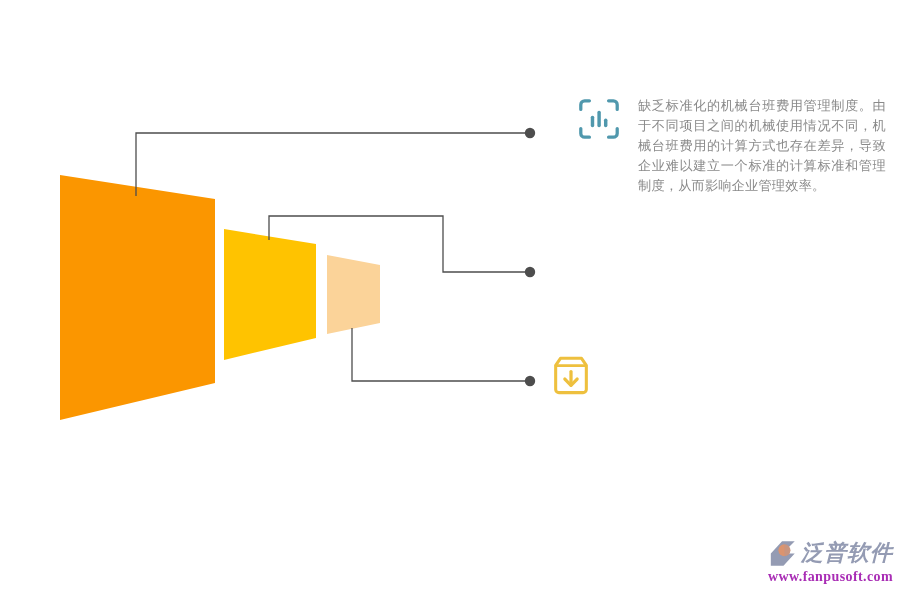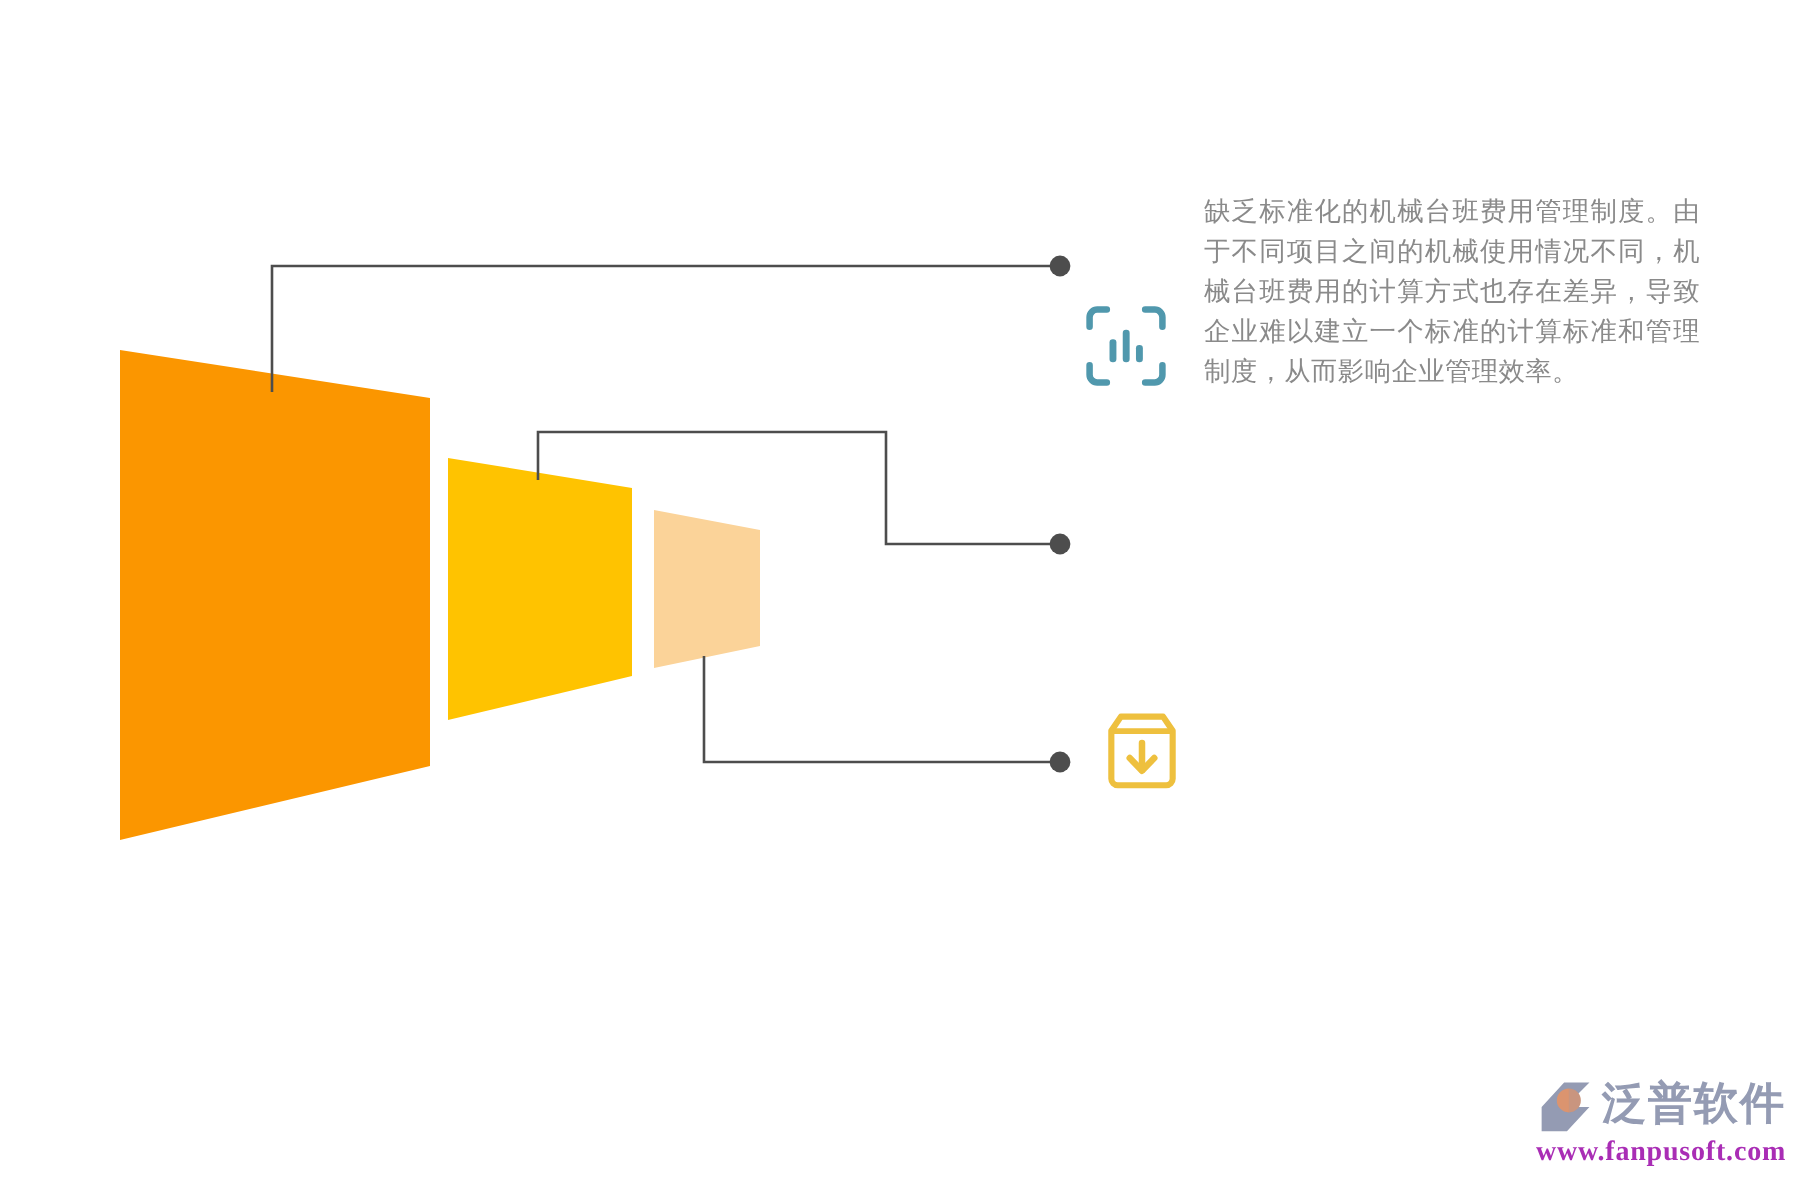--- a/index.html
+++ b/index.html
@@ -53,36 +53,37 @@
   .item-text {
     flex: 1 1 auto;
     font-size: 13.2px;
     line-height: 20px;
     color: #8a8a8a;
     letter-spacing: 0.2px;
     text-align: justify;
     width: 244px;
   }
 
-  #item-1 { left: 540px; top: 96px;  width: 310px; align-items: flex-end; }
+  #item-1 { left: 576px; top: 96px;  width: 310px; }
   #item-2 { left: 548px; top: 244px; width: 310px; }
   #item-3 { left: 548px; top: 352px; width: 310px; }
 
   
   #logo {
     position: absolute;
     left: 768px;
     top: 538px;
     width: 124px;
     height: 52px;
     opacity: 0.92;
   }
   #logo .logo-row {
     display: flex;
     align-items: center;
+    font-style: italic;
   }
   #logo .logo-mark {
     width: 30px;
     height: 30px;
     margin-right: 3px;
     flex: 0 0 auto;
   }
   #logo .logo-name {
     font-family: "DejaVu Sans", "Liberation Sans", sans-serif;
     font-size: 22px;

